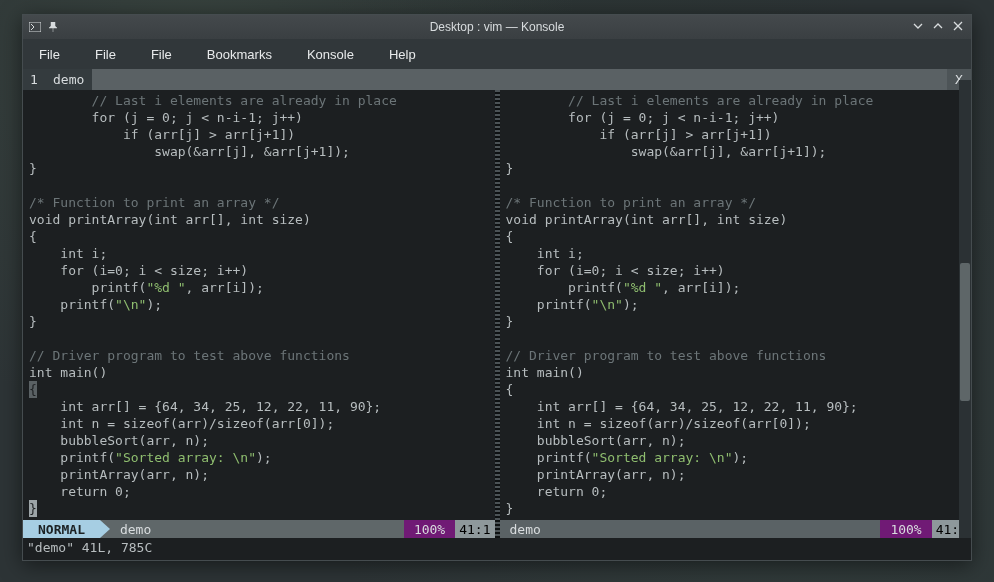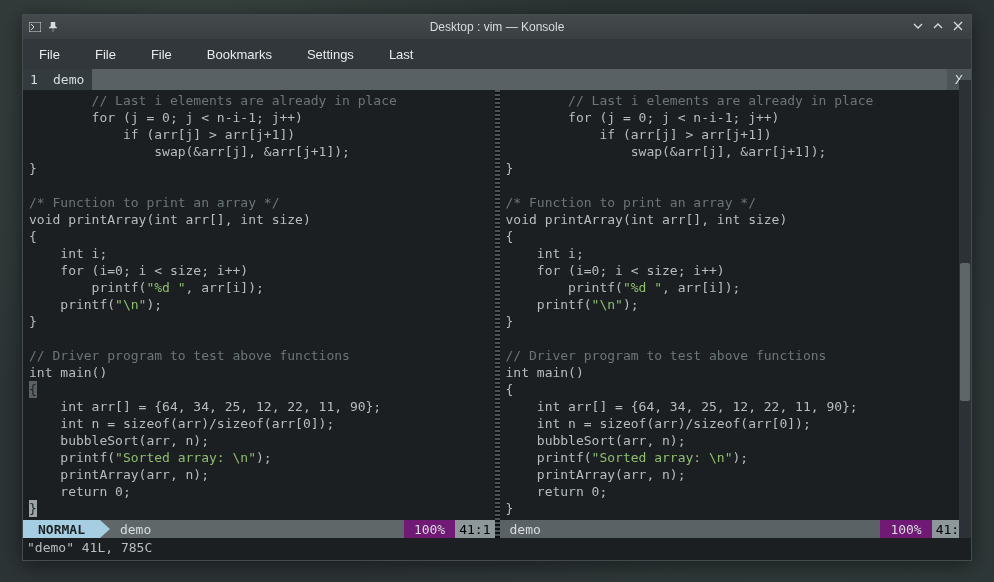--- a/index.html
+++ b/index.html
@@ -181,22 +181,22 @@
           </svg>
       </span>
     </div>
   </div>
 
   <div class="menubar">
     <div class="menu-item">File</div>
     <div class="menu-item">File</div>
     <div class="menu-item">File</div>
     <div class="menu-item">Bookmarks</div>
-    <div class="menu-item">Settings</div>
-    <div class="menu-item">Last</div>
+    <div class="menu-item">Konsole</div>
+    <div class="menu-item">Help</div>
   </div>
 
   <div class="tabbar">
     <div class="tab-num">1</div>
     <div class="tab-name">demo</div>
     <div class="tab-fill"></div>
     <div class="tab-close">X</div>
   </div>
 
   <div class="editor">

